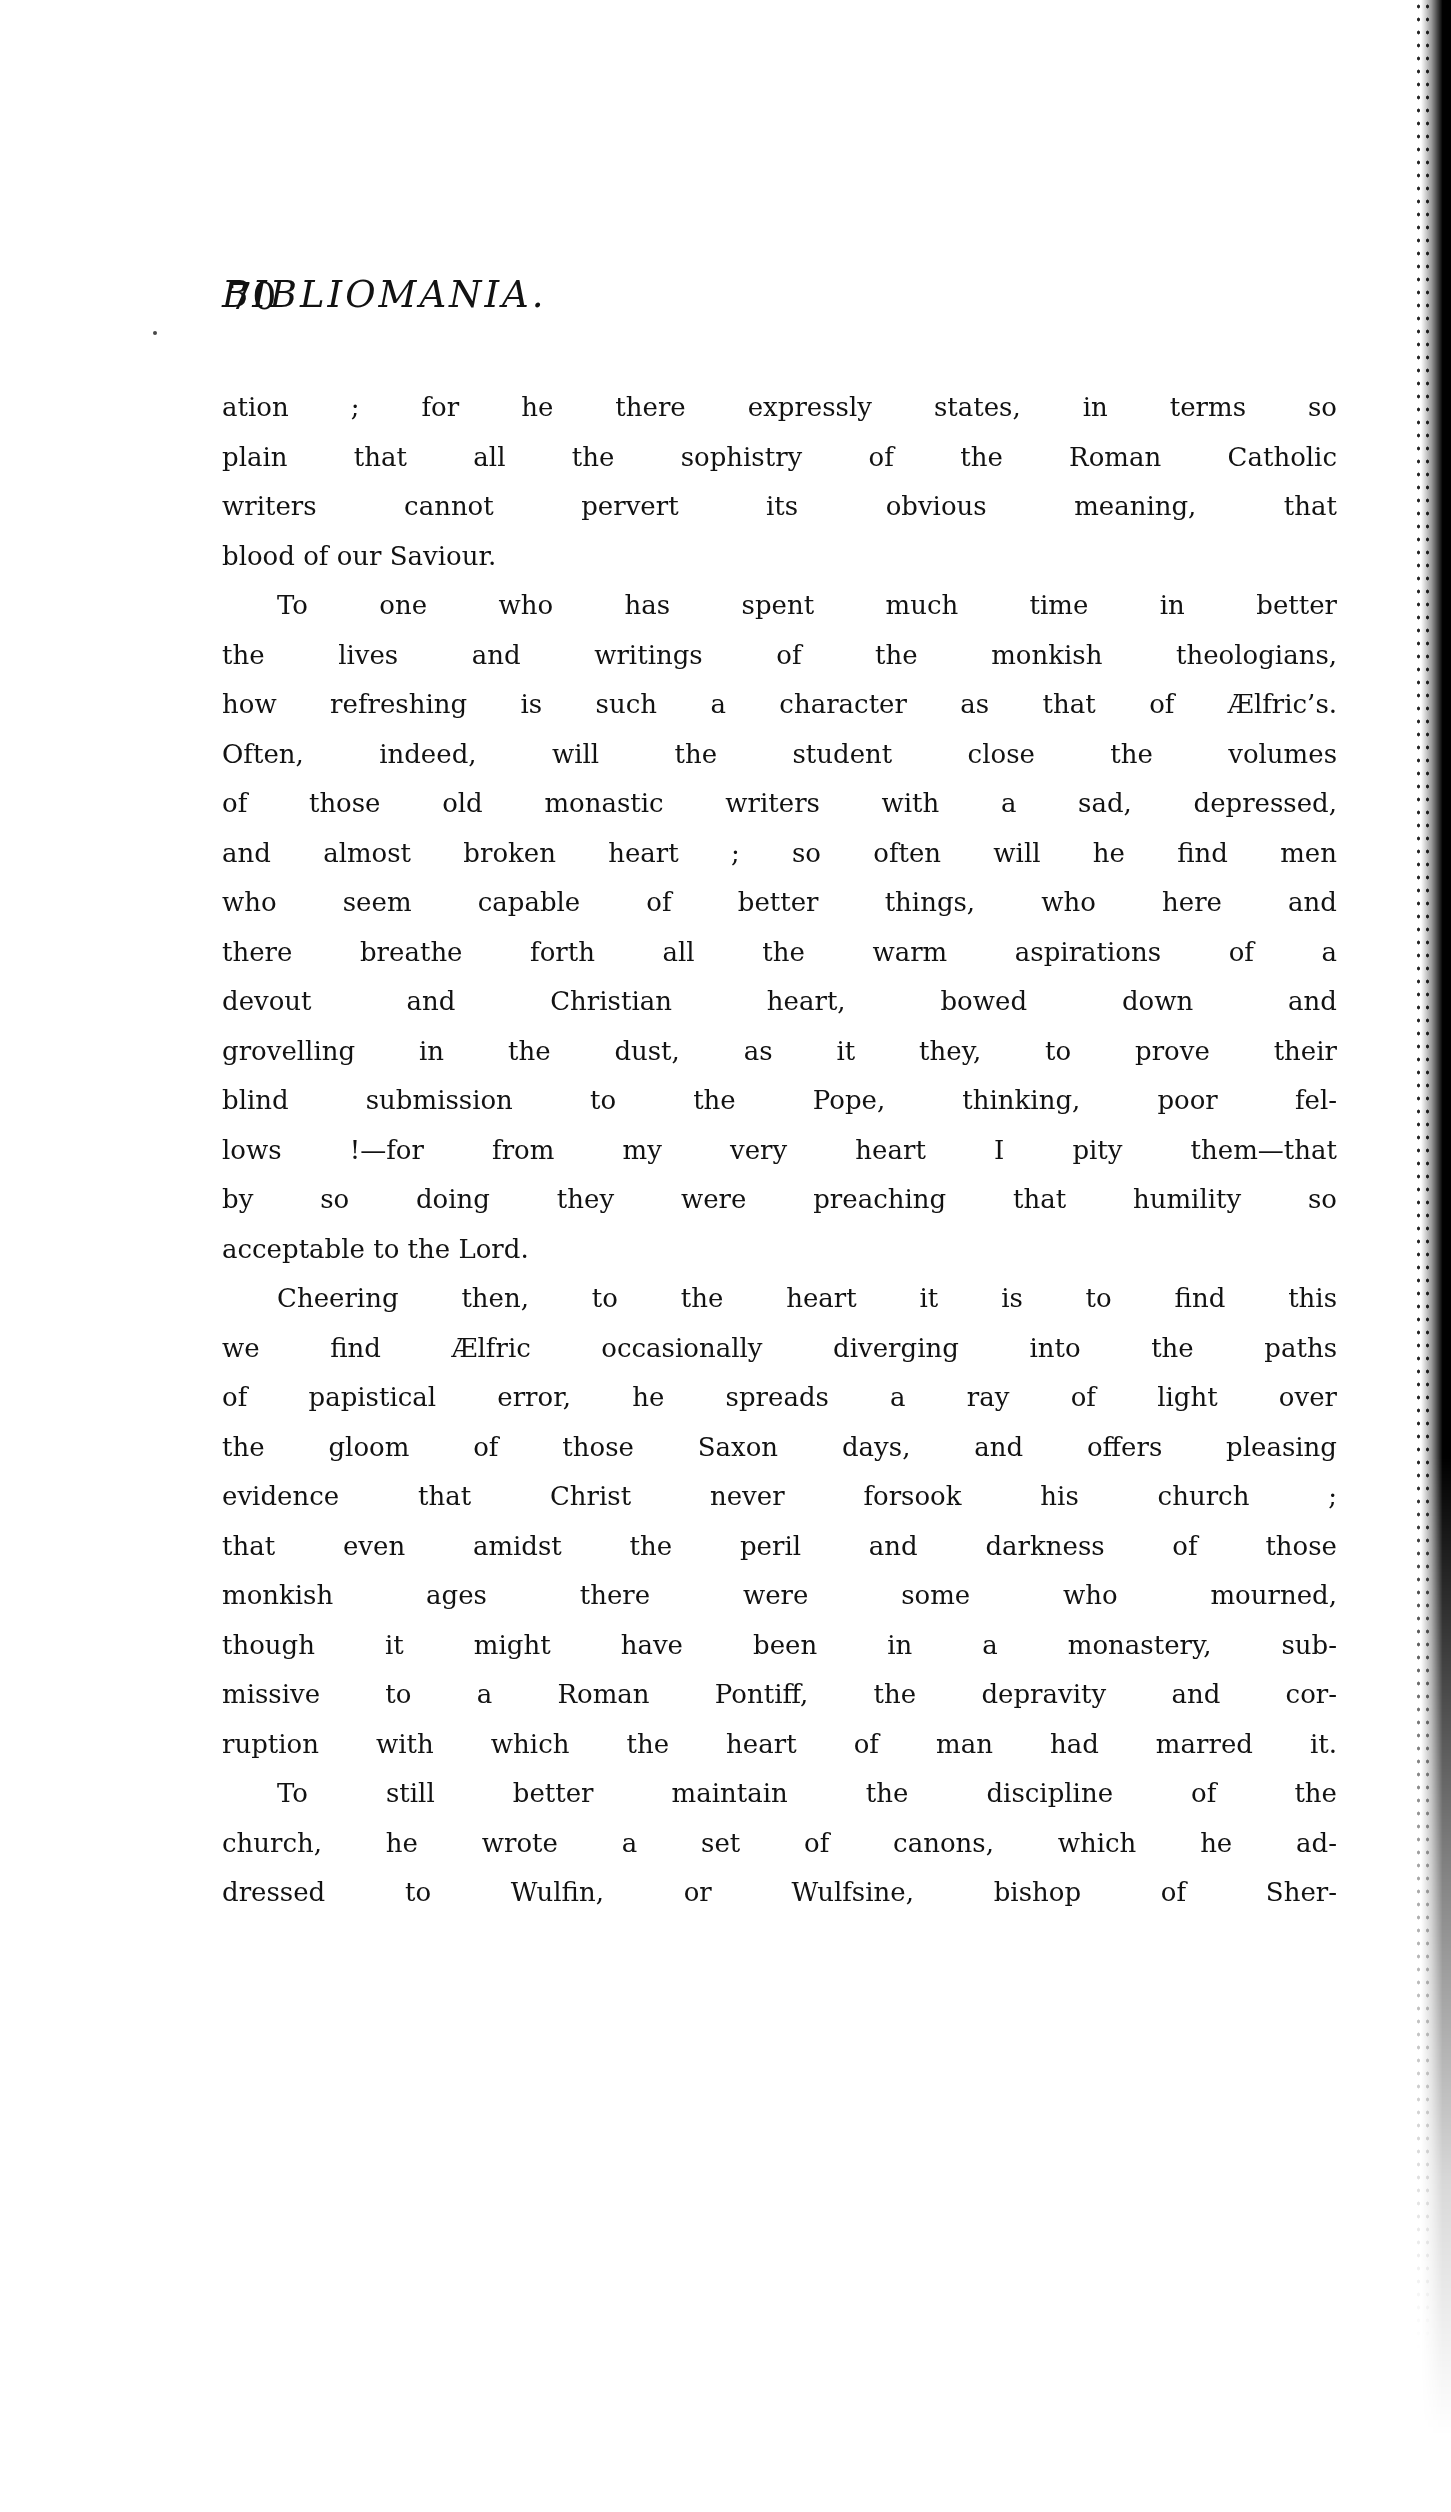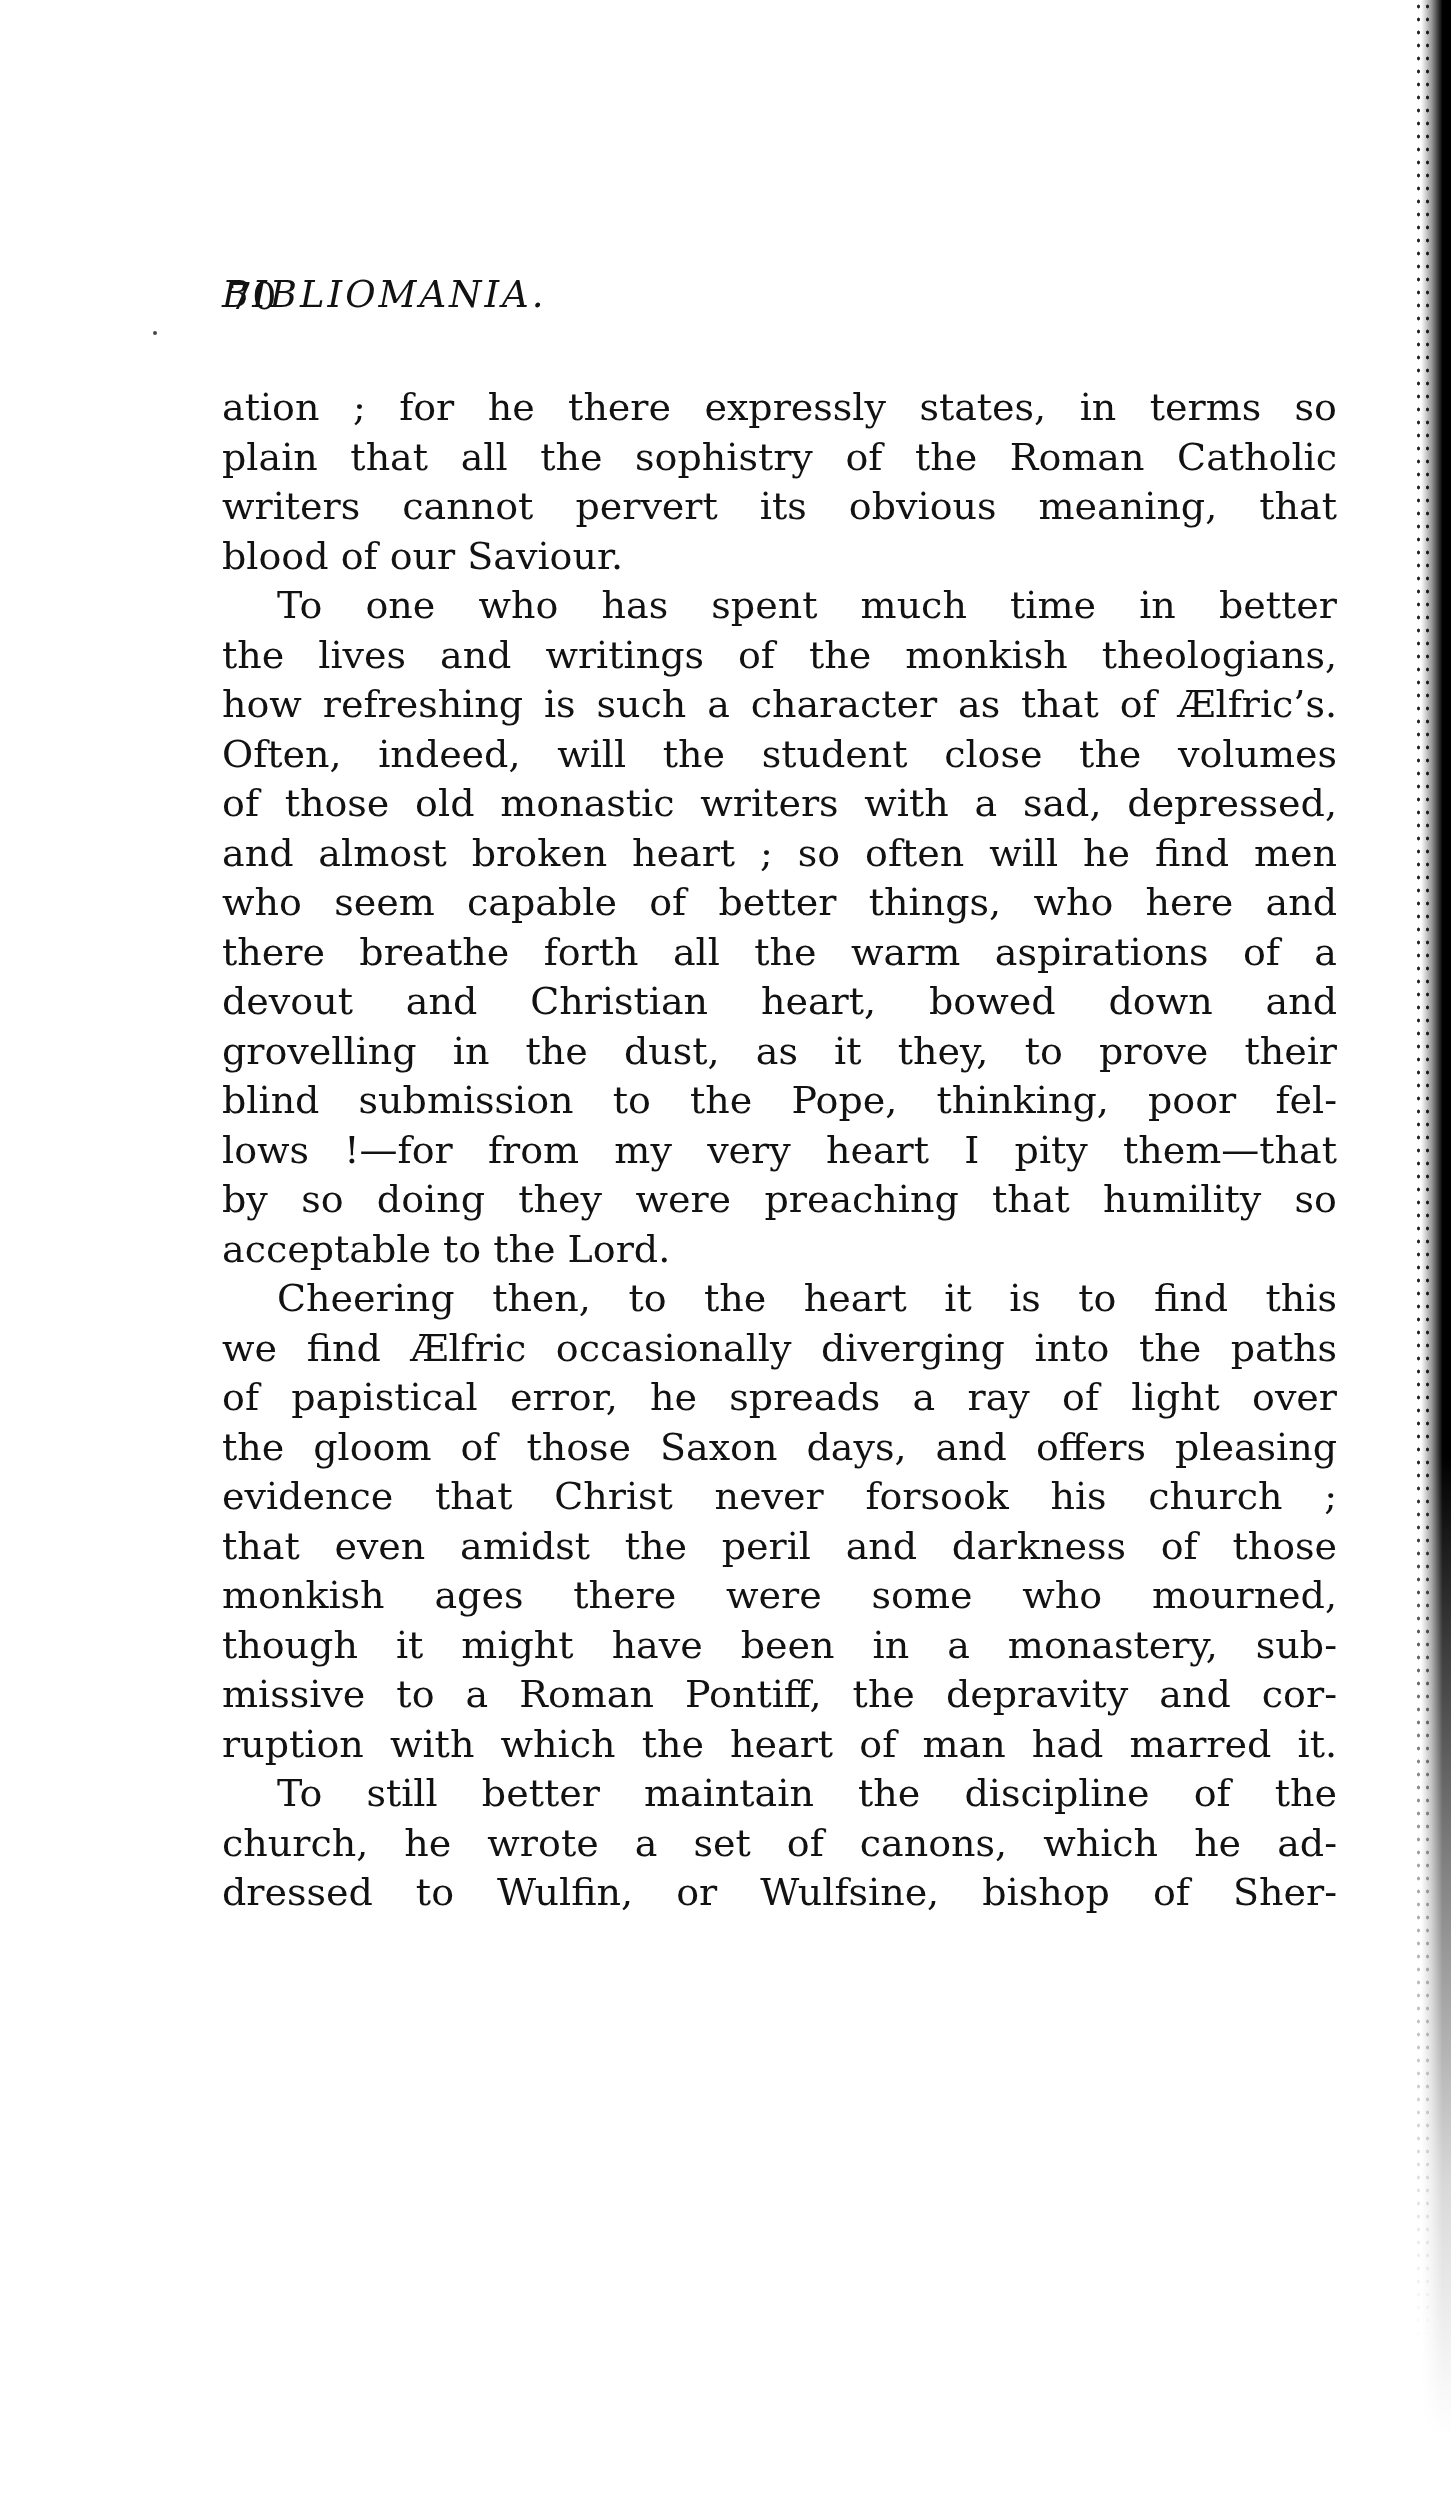--- a/index.html
+++ b/index.html
@@ -24,21 +24,21 @@
     text-align: left;
     font-style: italic;
     font-size: 37px;
     line-height: 46px;
     letter-spacing: 3px;
   }
   .body-text {
     position: absolute;
     left: 222px; top: 383px;
     width: 1115px;
-    font-size: 38px;
+    font-size: 26px;
     line-height: 49.5px;
   }
   .line {
     text-align: justify;
     text-align-last: justify;
   }
   .line.short { text-align-last: left; }
   .line.indent { text-indent: 55px; }
   .scan-edge {
     position: absolute;

